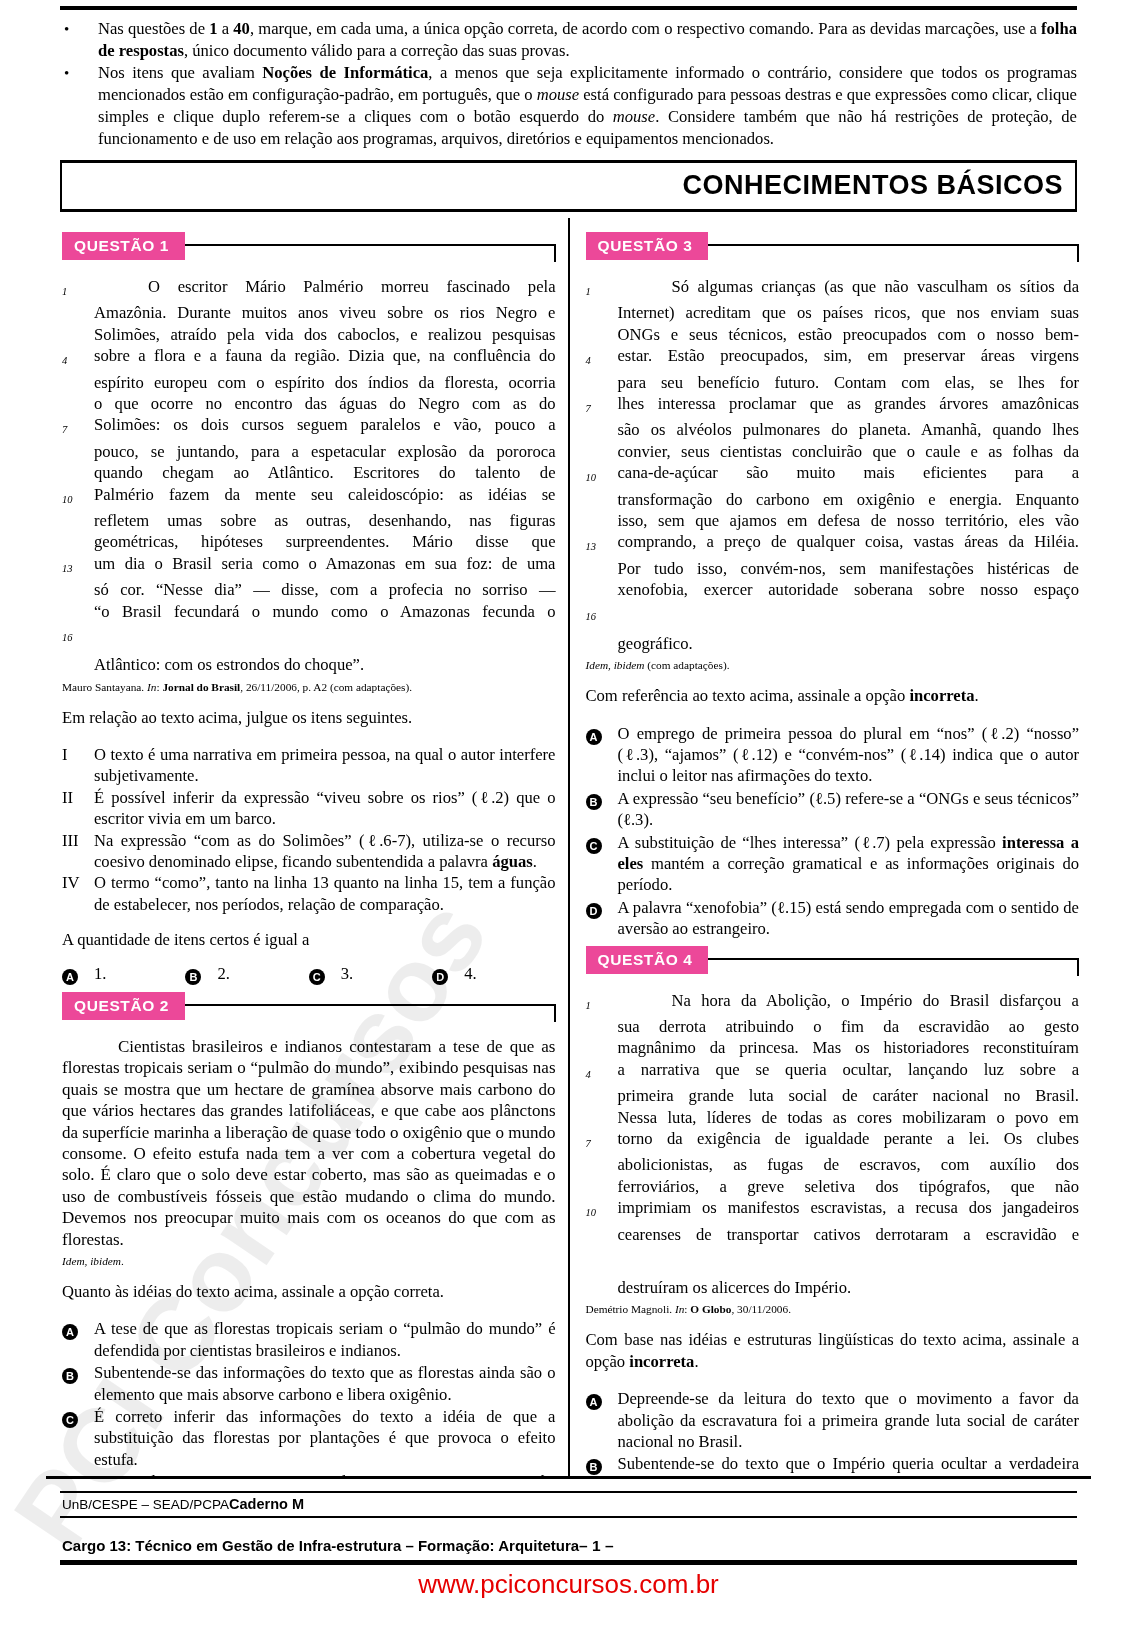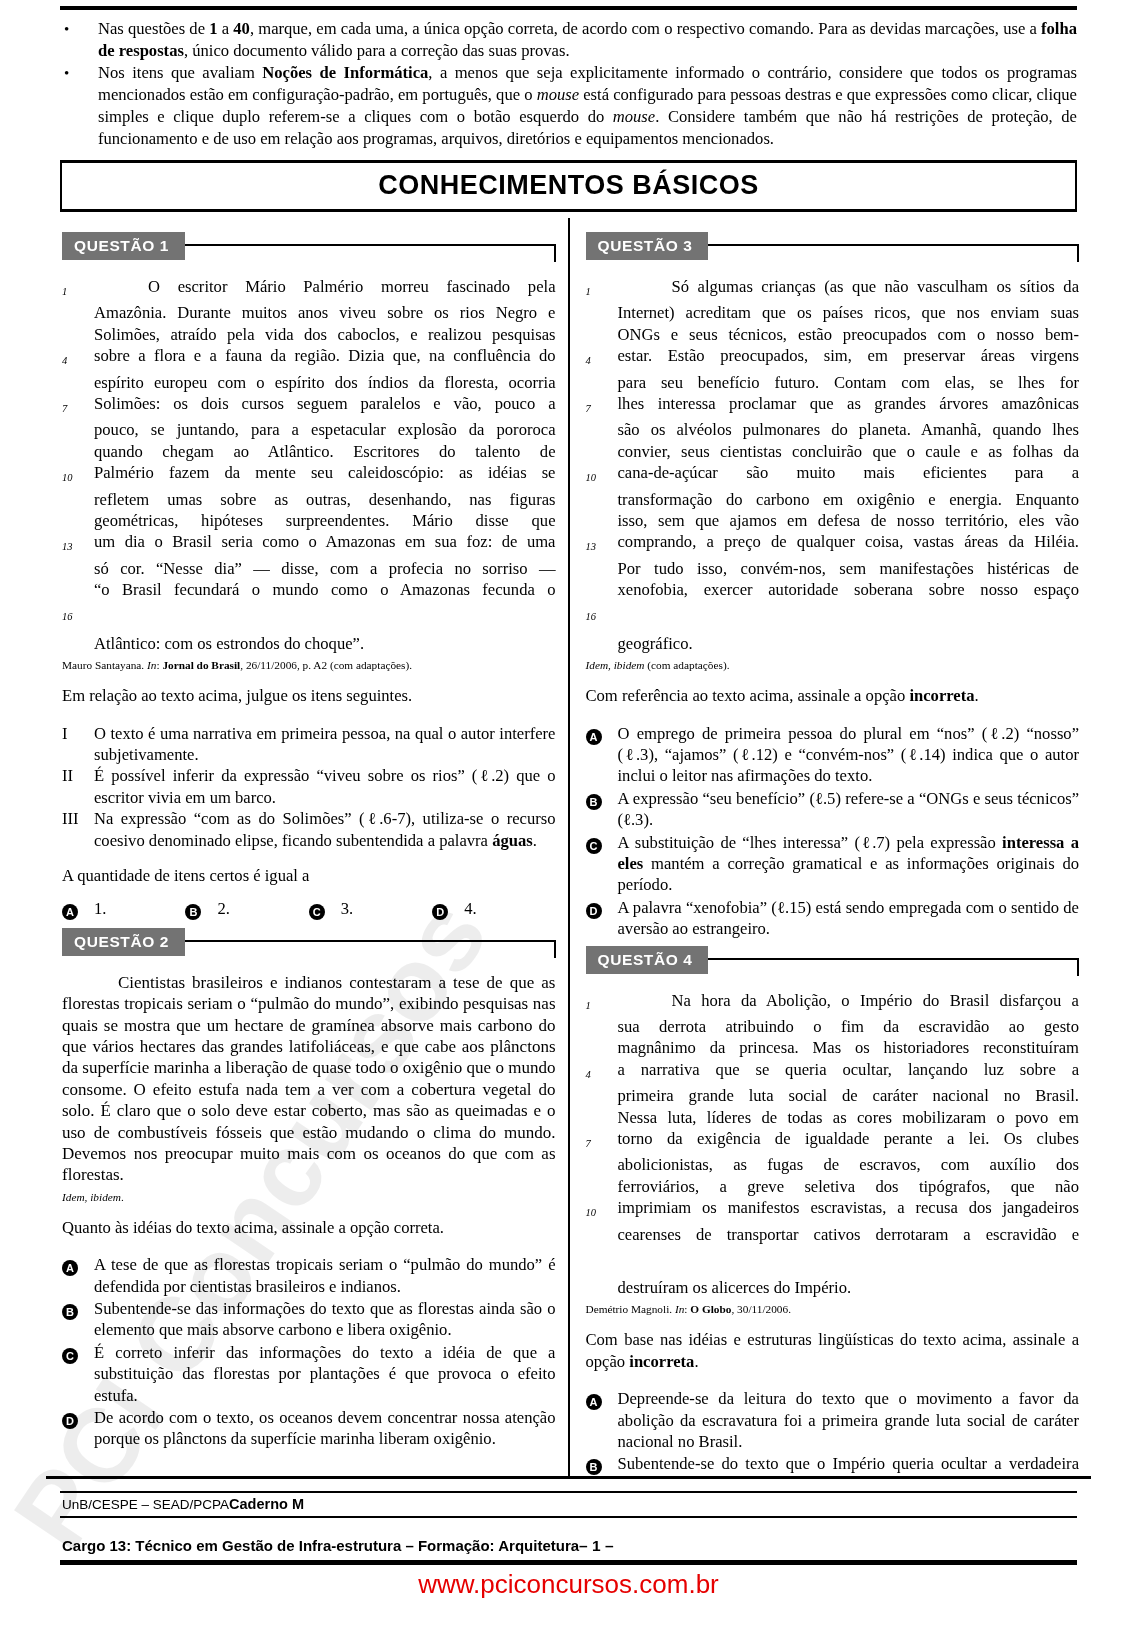--- a/index.html
+++ b/index.html
@@ -13,31 +13,31 @@
     color:var(--ink);font-family:"Liberation Serif",serif;
     overflow:hidden;box-sizing:border-box;
   }
   .top-rule{margin:6px 60px 0;border-top:4px solid #000;}
   .instructions{margin:8px 60px 0;font-size:16.6px;line-height:22px;}
   .instr{display:flex;}
   .instr .bullet{flex:none;width:34px;padding-left:4px;font-size:15px;}
   .instr .itxt{flex:1;text-align:justify;}
   .title-box{
     margin:10px 60px 0;border:2px solid #000;border-top-width:3px;border-bottom-width:3px;
-    text-align:center;font-family:"Liberation Sans",sans-serif;font-weight:bold;
-    font-size:27px;padding:7px 0 8px;letter-spacing:0.5px;
+    text-align:right;font-family:"Liberation Sans",sans-serif;font-weight:bold;
+    font-size:27px;padding:7px 12px 8px;letter-spacing:0.5px;
   }
   .columns{display:flex;margin:6px 46px 0;height:1258px;overflow:hidden;}
   .col{flex:1;padding:8px 12px 10px 16px;box-sizing:border-box;min-width:0;}
   .divider{flex:none;width:2px;background:#000;}
   .bottom-rule{margin:0 46px;border-top:3px solid #000;}
 
   .qheader{display:flex;align-items:flex-start;margin:6px 0 14px;}
   .qlabel{
-    background:#737373;color:#fff;font-family:"Liberation Sans",sans-serif;font-weight:bold;
+    background:#ec4899;color:#fff;font-family:"Liberation Sans",sans-serif;font-weight:bold;
     font-size:15.5px;letter-spacing:0.6px;padding:5px 16px 5px 12px;white-space:nowrap;
   }
   .qline{flex:1;margin-top:12px;height:16px;border-top:2.5px solid #000;border-right:2.5px solid #000;}
 
   .passage{margin:0 0 4px;}
   .pline{display:flex;font-size:16.6px;line-height:21.4px;}
   .lnum{flex:none;width:32px;font-size:10.5px;font-style:italic;padding-top:5px;}
   .ltext{flex:1;text-align:justify;text-align-last:justify;min-width:0;}
   .ltext.noj{text-align-last:left;margin-top:32px;}
   .ltext.ind{padding-left:54px;}
@@ -122,20 +122,24 @@
           </div>
           <div class="pline">
             <span class="lnum">4</span>
             <span class="ltext">sobre a flora e a fauna da região. Dizia que, na confluência do</span>
           </div>
           <div class="pline">
             <span class="lnum"></span>
             <span class="ltext">espírito europeu com o espírito dos índios da floresta, ocorria</span>
           </div>
           <div class="pline">
+            <span class="lnum"></span>
+            <span class="ltext">o que ocorre no encontro das águas do Negro com as do</span>
+          </div>
+          <div class="pline">
             <span class="lnum">7</span>
             <span class="ltext">Solimões: os dois cursos seguem paralelos e vão, pouco a</span>
           </div>
           <div class="pline">
             <span class="lnum"></span>
             <span class="ltext">pouco, se juntando, para a espetacular explosão da pororoca</span>
           </div>
           <div class="pline">
             <span class="lnum"></span>
             <span class="ltext">quando chegam ao Atlântico. Escritores do talento de</span>
@@ -176,20 +180,24 @@
             <span class="imark">I</span>
             <div class="itext">O texto é uma narrativa em primeira pessoa, na qual o autor interfere subjetivamente.</div>
           </div>
           <div class="item">
             <span class="imark">II</span>
             <div class="itext">É possível inferir da expressão “viveu sobre os rios” (ℓ.2) que o escritor vivia em um barco.</div>
           </div>
           <div class="item">
             <span class="imark">III</span>
             <div class="itext">Na expressão “com as do Solimões” (ℓ.6-7), utiliza-se o recurso coesivo denominado elipse, ficando subentendida a palavra <b>águas</b>.</div>
+          </div>
+          <div class="item">
+            <span class="imark">IV</span>
+            <div class="itext">O termo “como”, tanto na linha 13 quanto na linha 15, tem a função de estabelecer, nos períodos, relação de comparação.</div>
           </div>
         </div>
         <div class="plain">A quantidade de itens certos é igual a</div>
         <div class="options inline">
           <div class="opt">
             <span class="omark"><span class="circle">A</span></span>
             <div class="otext">1.</div>
           </div>
           <div class="opt">
             <span class="omark"><span class="circle">B</span></span>

